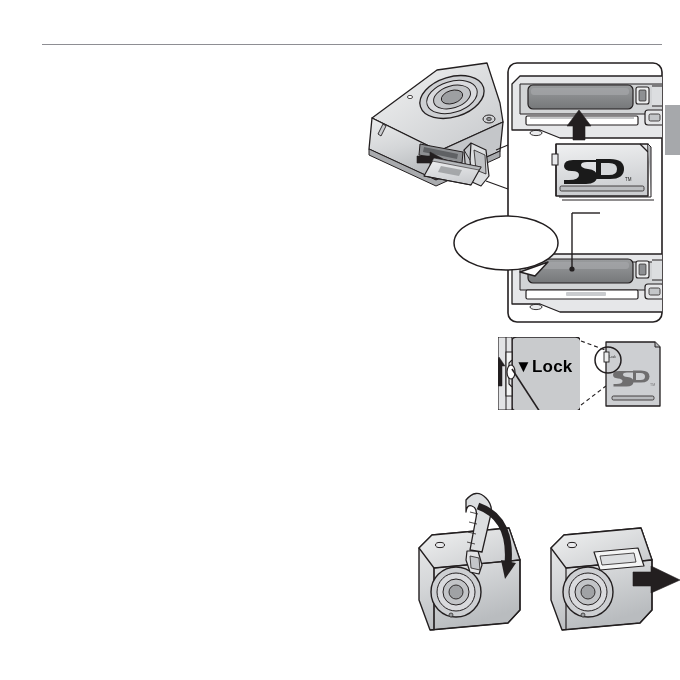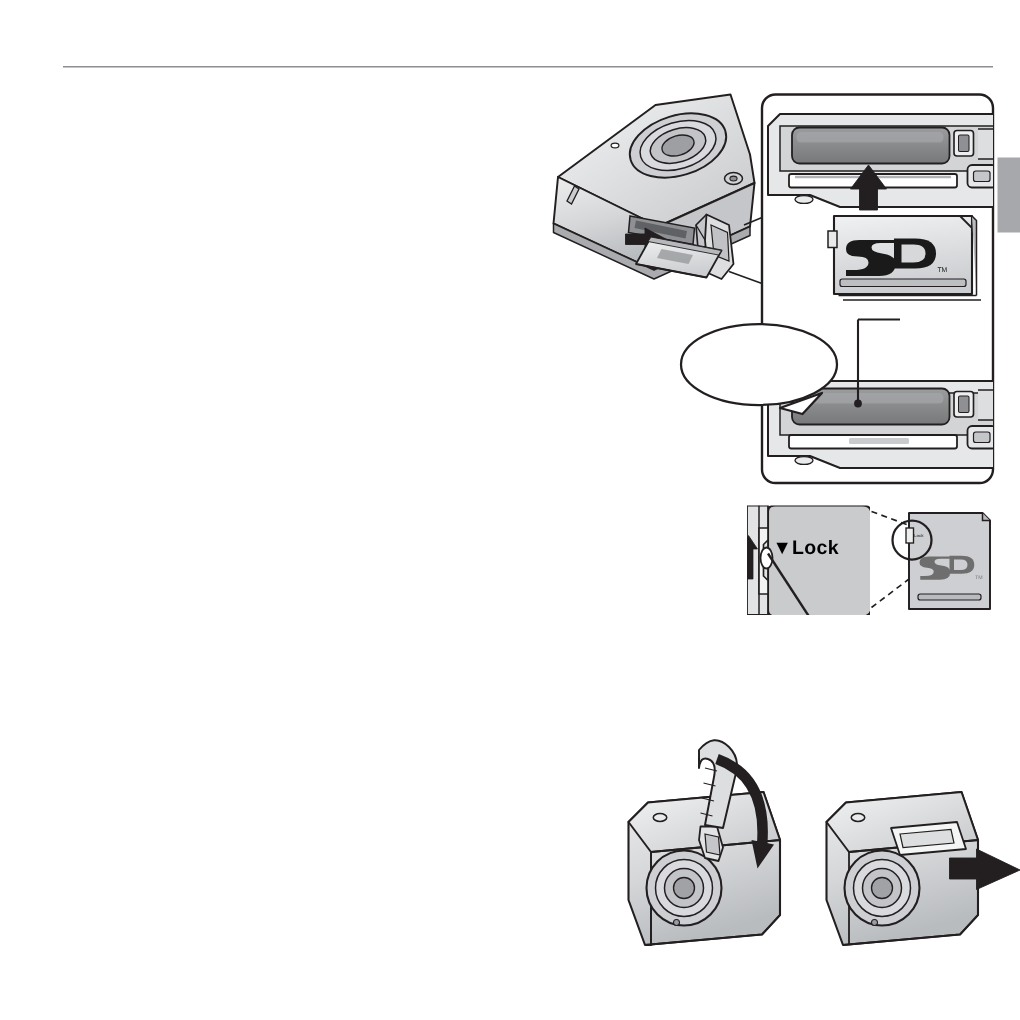--- a/index.html
+++ b/index.html
@@ -41,21 +41,21 @@
     position: absolute;
     left: 0;
     top: 0;
     width: 680px;
     height: 680px;
   }
   .lock-label {
     position: absolute;
     left: 515px;
     top: 357px;
-    font-size: 13px;
+    font-size: 17px;
     font-weight: bold;
     letter-spacing: 0.2px;
     color: #000;
     white-space: nowrap;
     text-align: right;
   }
   .card-lock-tiny {
     position: absolute;
     left: 609px;
     top: 355px;

